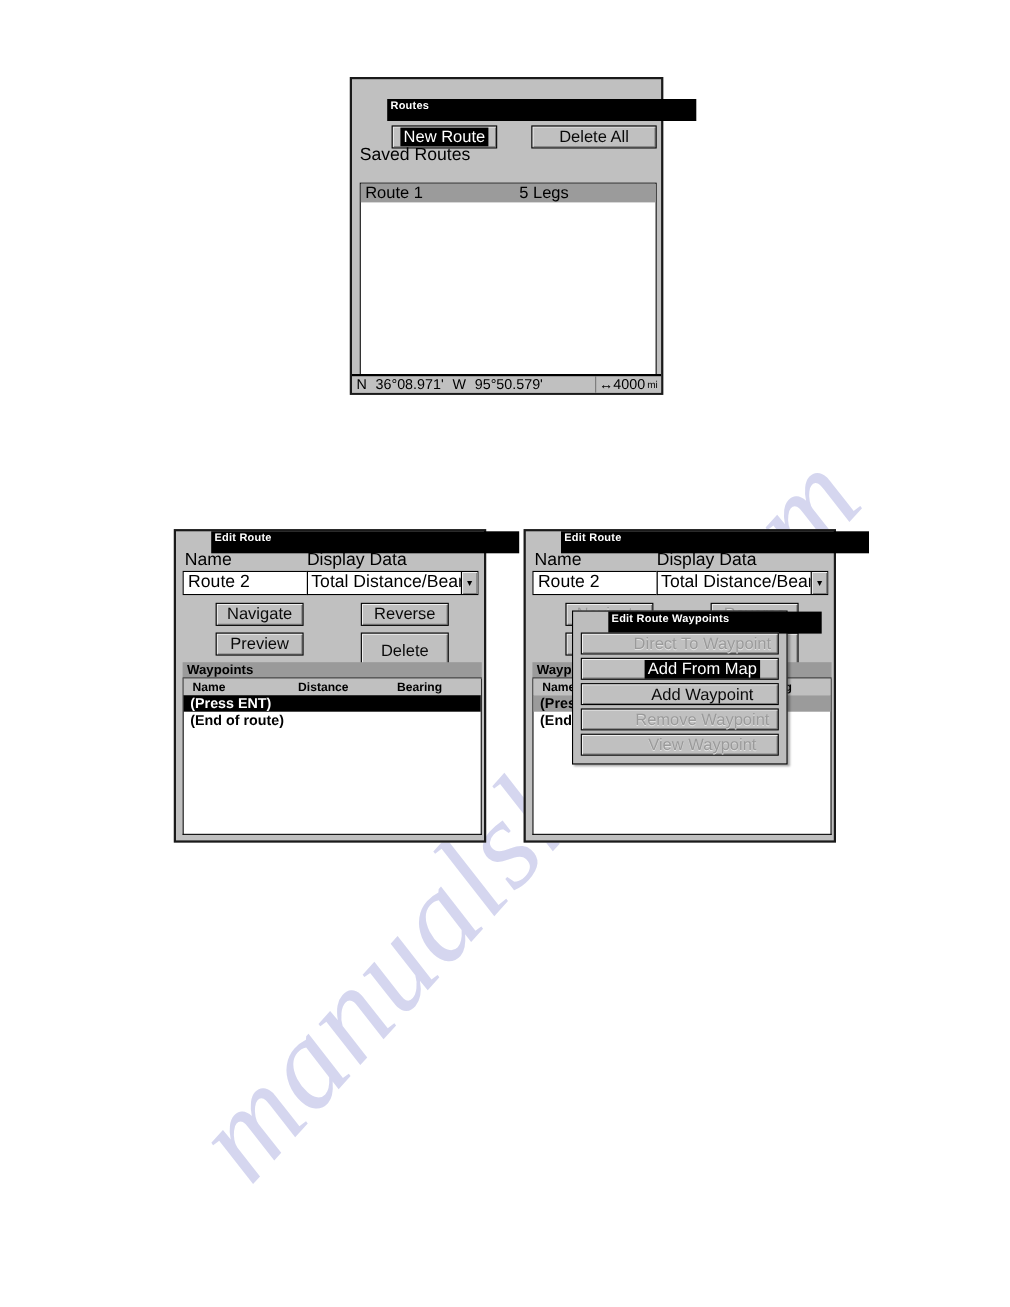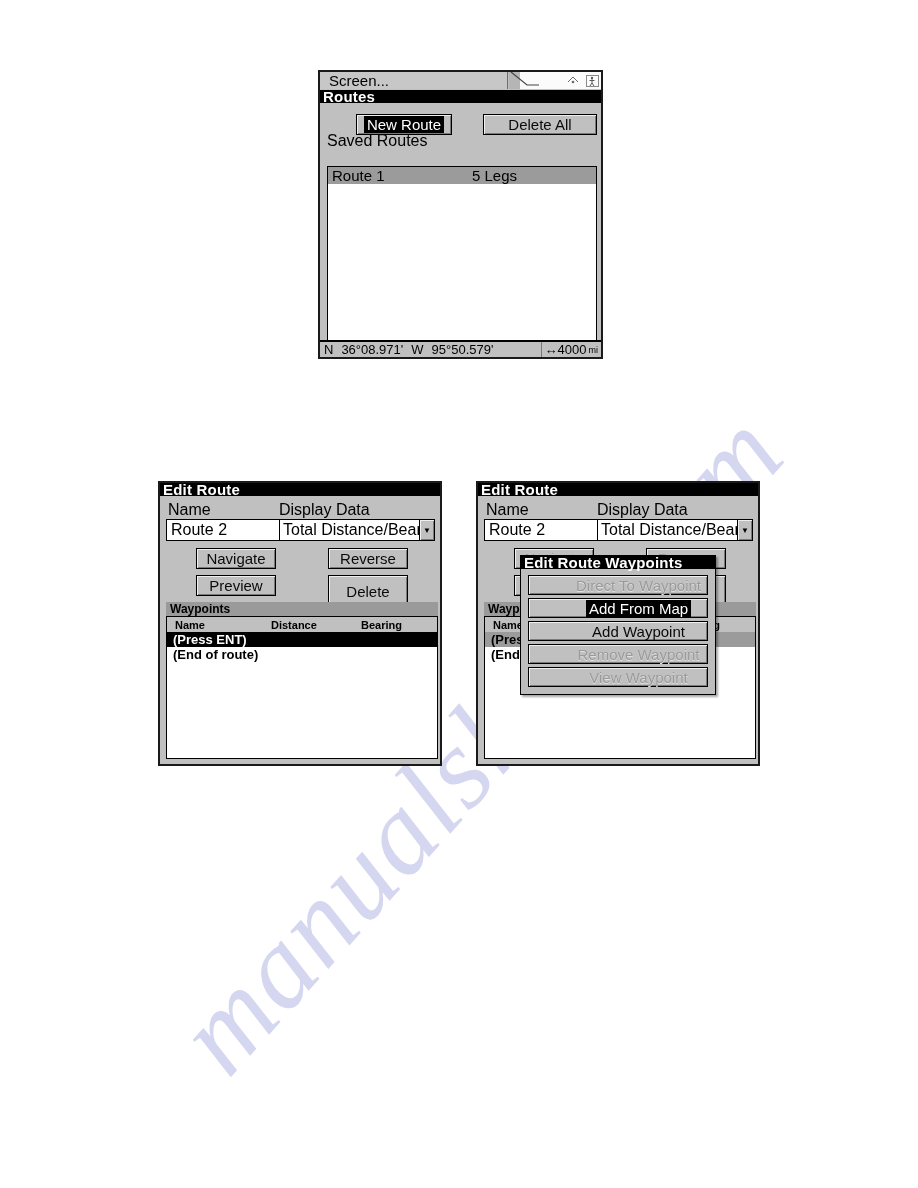--- a/index.html
+++ b/index.html
@@ -24,24 +24,25 @@
   
   .gps{
     position:absolute;background:#c0c0c0;
     border:2px solid #1a1a1a;
     box-sizing:border-box;
     font-family:"Liberation Sans", sans-serif;
     color:#000;
   }
   .titlebar{
     background:#000;color:#fff;
-    font-size:15px;font-weight:bold;
-    padding:1px 3px 1px 3px;
+    font-size:10px;font-weight:bold;
+    padding:1px 3px 8px 3px;
     line-height:11px;
     letter-spacing:.2px;
+    margin-left:32px;
   }
   .btn{
     background:#c0c0c0;
     border:1px solid #000;
     box-shadow: inset 1px 1px 0 #efefef, inset -1px -1px 0 #7a7a7a;
     text-align:center;
     font-size:15px;
     color:#0a0a0a;
     box-sizing:border-box;
     display:flex;align-items:center;justify-content:center;
@@ -139,43 +140,20 @@
   #mi-3{top:88px;}
   #mi-4{top:111px;}
 </style>
 </head>
 <body>
 
 <div class="watermark" id="wm">manualshive.com</div>
 
 <div class="gps" id="panel-routes">
 
-  <div id="p1-tabstrip">
-    <div id="p1-screen-tab">Screen...</div>
-    <div id="p1-tab-blank"></div>
-    <div id="p1-tab-white"></div>
-    <div id="p1-tab-slash">
-      <svg width="30" height="17" viewBox="0 0 30 17">
-          <path d="M2 0 L18 13 L30 13" stroke="#444" stroke-width="1.2" fill="none"></path>
-        </svg>
-    </div>
-    <span class="p1-icon" id="p1-icon-sat">
-      <svg width="13" height="11" viewBox="0 0 13 11">
-          <path d="M1 7 L6 2 L11 7" stroke="#6a6a6a" stroke-width="1" fill="none"></path>
-          <circle cx="6" cy="7" r="1.3" fill="#6a6a6a"></circle>
-        </svg>
-    </span>
-    <span class="p1-icon" id="p1-icon-fig">
-      <svg width="13" height="12" viewBox="0 0 13 12">
-          <rect x="0.5" y="0.5" width="12" height="11" fill="none" stroke="#8a8a8a" stroke-width="1"></rect>
-          <circle cx="6" cy="3" r="1.2" fill="#5a5a5a"></circle>
-          <path d="M6 4.3 L6 8 M3.5 5.5 L8.5 5.5 M6 8 L4 11 M6 8 L8 11" stroke="#5a5a5a" stroke-width="1" fill="none"></path>
-        </svg>
-    </span>
-  </div>
 
   <div class="titlebar" id="p1-title">Routes</div>
 
   <div class="btn sel" id="p1-new-route">
     <span class="lbl">New Route</span>
   </div>
   <div class="btn" id="p1-delete-all">
     <span class="lbl">Delete All</span>
   </div>
 

